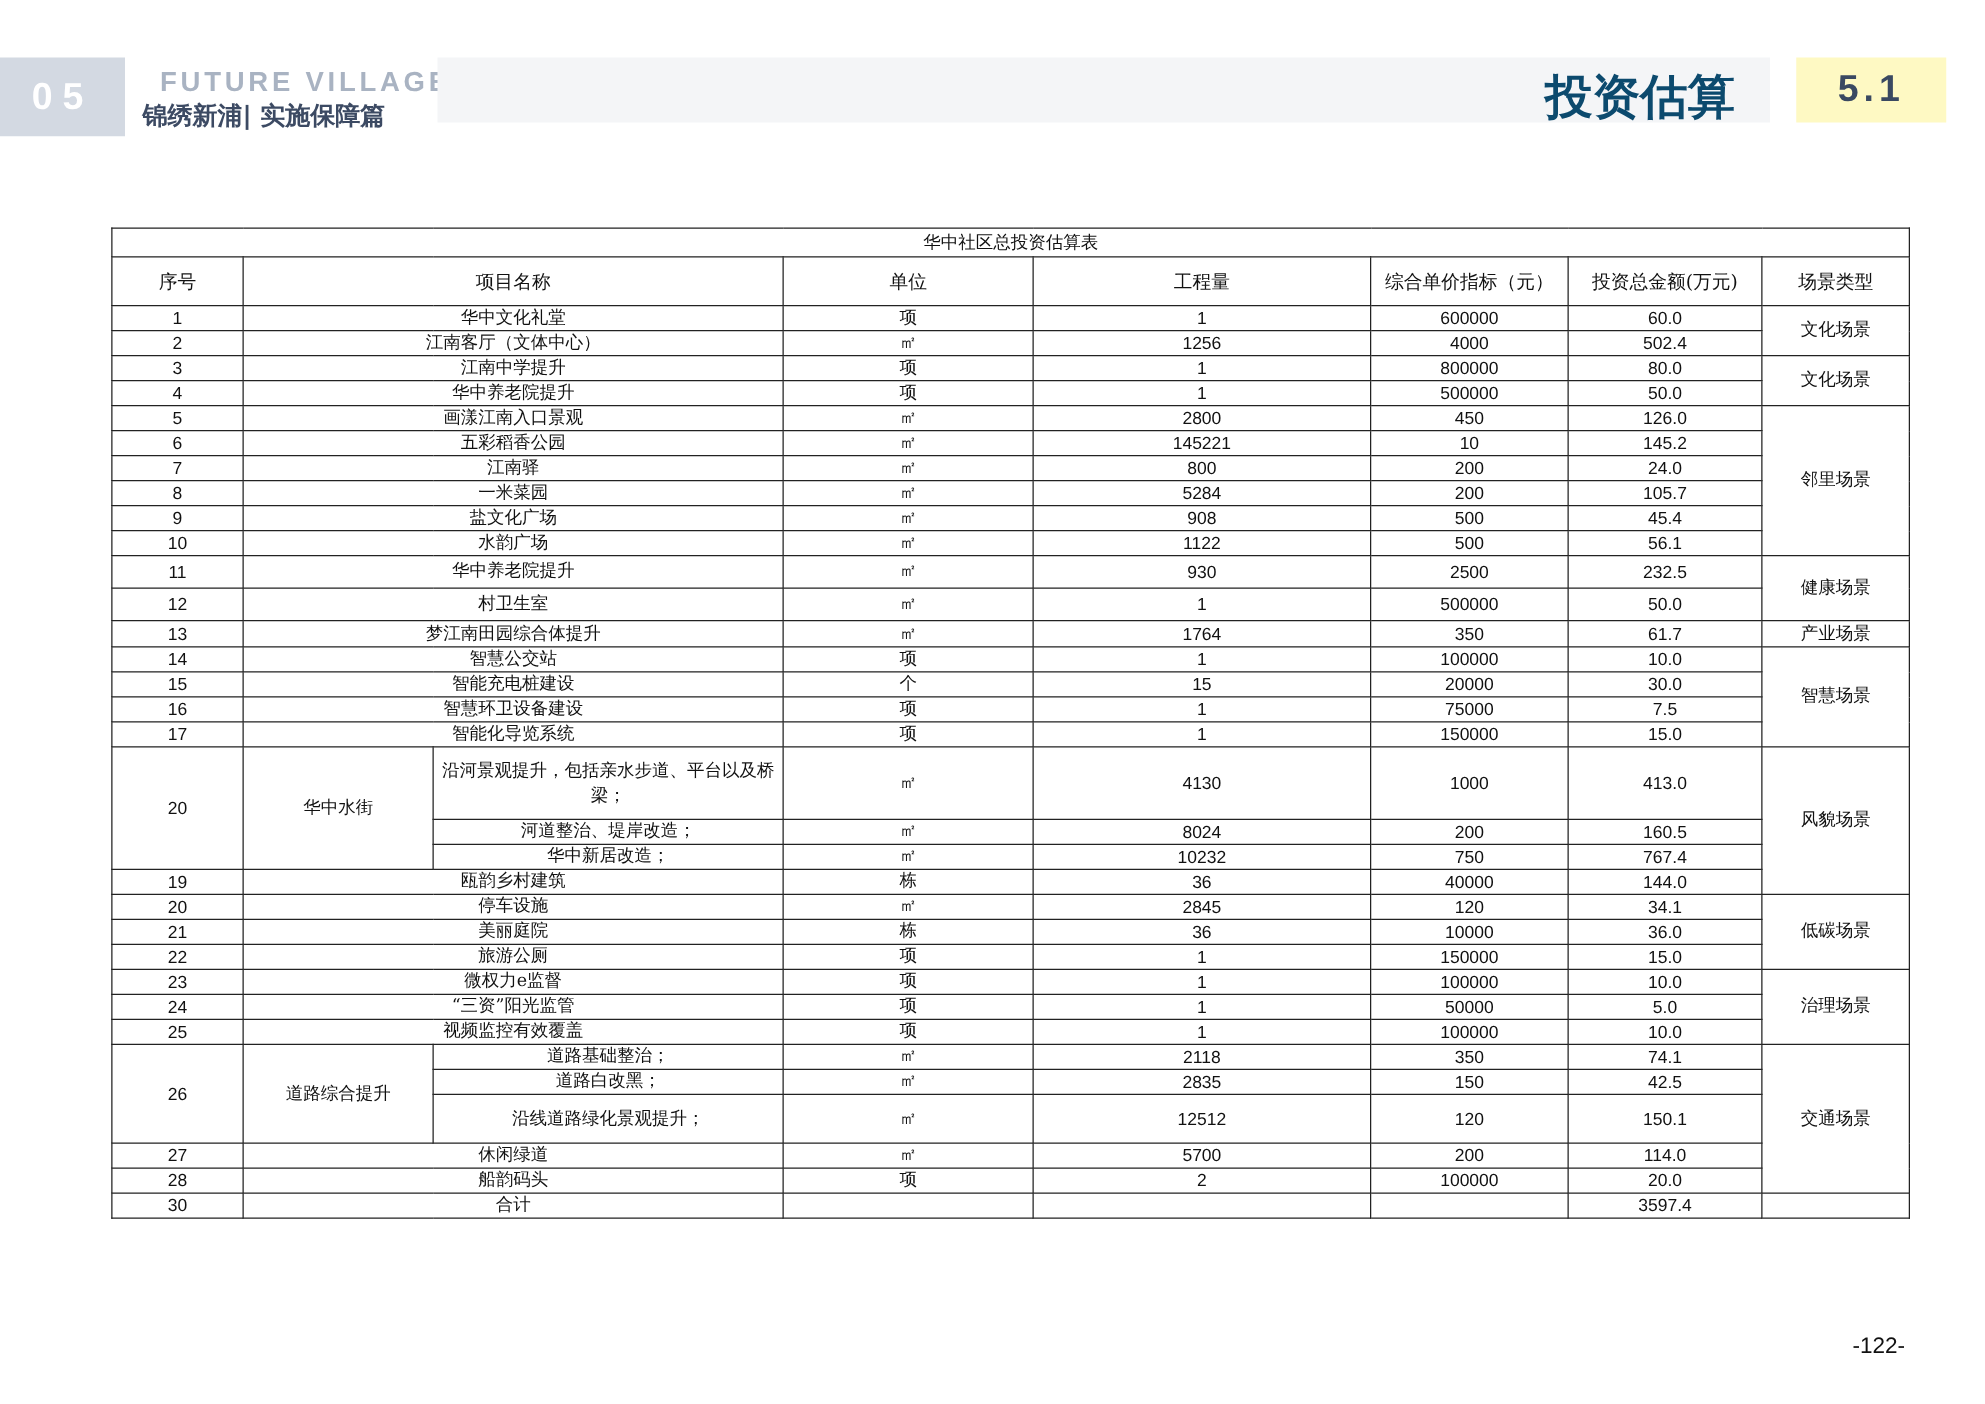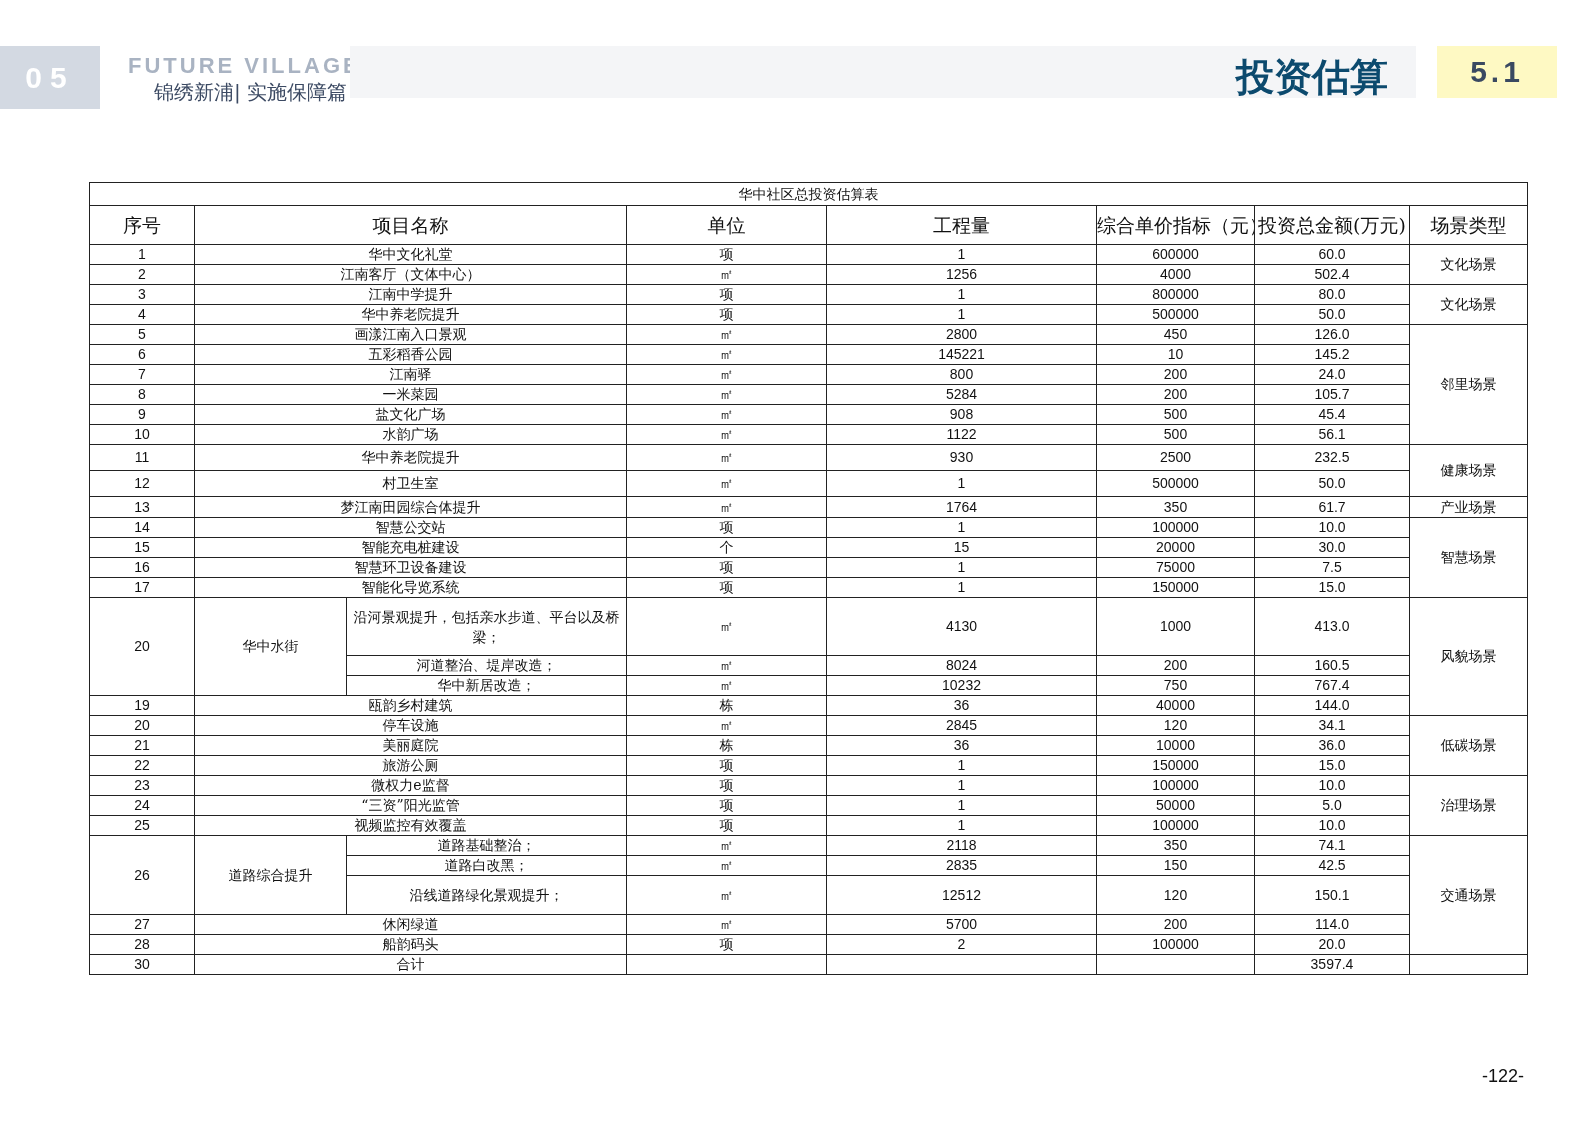--- a/index.html
+++ b/index.html
@@ -1,29 +1,29 @@
 <!DOCTYPE html>
 <html><head>
 <meta charset="utf-8">
 <style>
   html, body { margin:0; padding:0; background:#ffffff; }
   body { width:1588px; height:1123px; position:relative; overflow:hidden; font-family:"DejaVu Sans", sans-serif; color:#222; }
   .hdr-num { position:absolute; left:0; top:46px; width:100px; height:63px; background:#d3d9e2; color:#ffffff; font-family:"Liberation Sans", sans-serif; font-weight:bold; font-size:30px; letter-spacing:8px; display:flex; align-items:center; justify-content:center; }
   .hdr-titlebox { position:absolute; left:100px; top:50px; width:250px; height:58px; background:#ffffff; }
   .hdr-en { position:absolute; left:128px; top:53px; font-family:"Liberation Sans", sans-serif; font-weight:bold; font-size:22px; letter-spacing:3px; color:#a9b3c2; }
-  .hdr-cn { position:absolute; left:114px; top:79px; font-weight:normal; font-size:20px; color:#3c4a63;margin-left:40px; }
+  .hdr-cn { position:absolute; left:114px; top:79px; font-weight:bold; font-size:20px; color:#3c4a63; }
   .hdr-band { position:absolute; left:350px; top:46px; width:1066px; height:52px; background:#f4f5f7; }
   .hdr-sec-title { position:absolute; right:200px; top:52px; font-weight:bold; font-size:38px; color:#0c4a6e; }
   .hdr-sec-num { position:absolute; left:1437px; top:46px; width:120px; height:52px; background:#fef9c3; font-family:"Liberation Sans", sans-serif; font-weight:bold; font-size:30px; color:#3a4961; display:flex; align-items:center; justify-content:center; letter-spacing:4px; }
   table.est { position:absolute; left:54px; top:182px; width:1438px; border-collapse:collapse; font-family:"DejaVu Serif", serif; font-size:14px; color:#111; table-layout:fixed;margin-left:35px; }
   table.est td { border:1.4px solid #222; text-align:center; vertical-align:middle; padding:0; line-height:15px; overflow:hidden; white-space:nowrap; }
   table.est td.wrap { white-space:normal; line-height:20px; }
   table.est td.num { font-family:"Liberation Sans", sans-serif; font-size:14px; }
   .caption-cell { height:22px; }
-  .head-row td { height:38px; font-size:19px; }
+  .head-row td { height:38px; font-size:15px; }
   .page-num { position:absolute; left:1482px; top:1066px; font-family:Liberation Sans, sans-serif; font-size:18px; color:#111; }
 </style>
 </head>
 <body>
 
 <div class="hdr-num">05</div>
 <div class="hdr-titlebox"></div>
 <div class="hdr-en">FUTURE VILLAGE</div>
 <div class="hdr-cn">锦绣新浦| 实施保障篇</div>
 <div class="hdr-band"></div>

